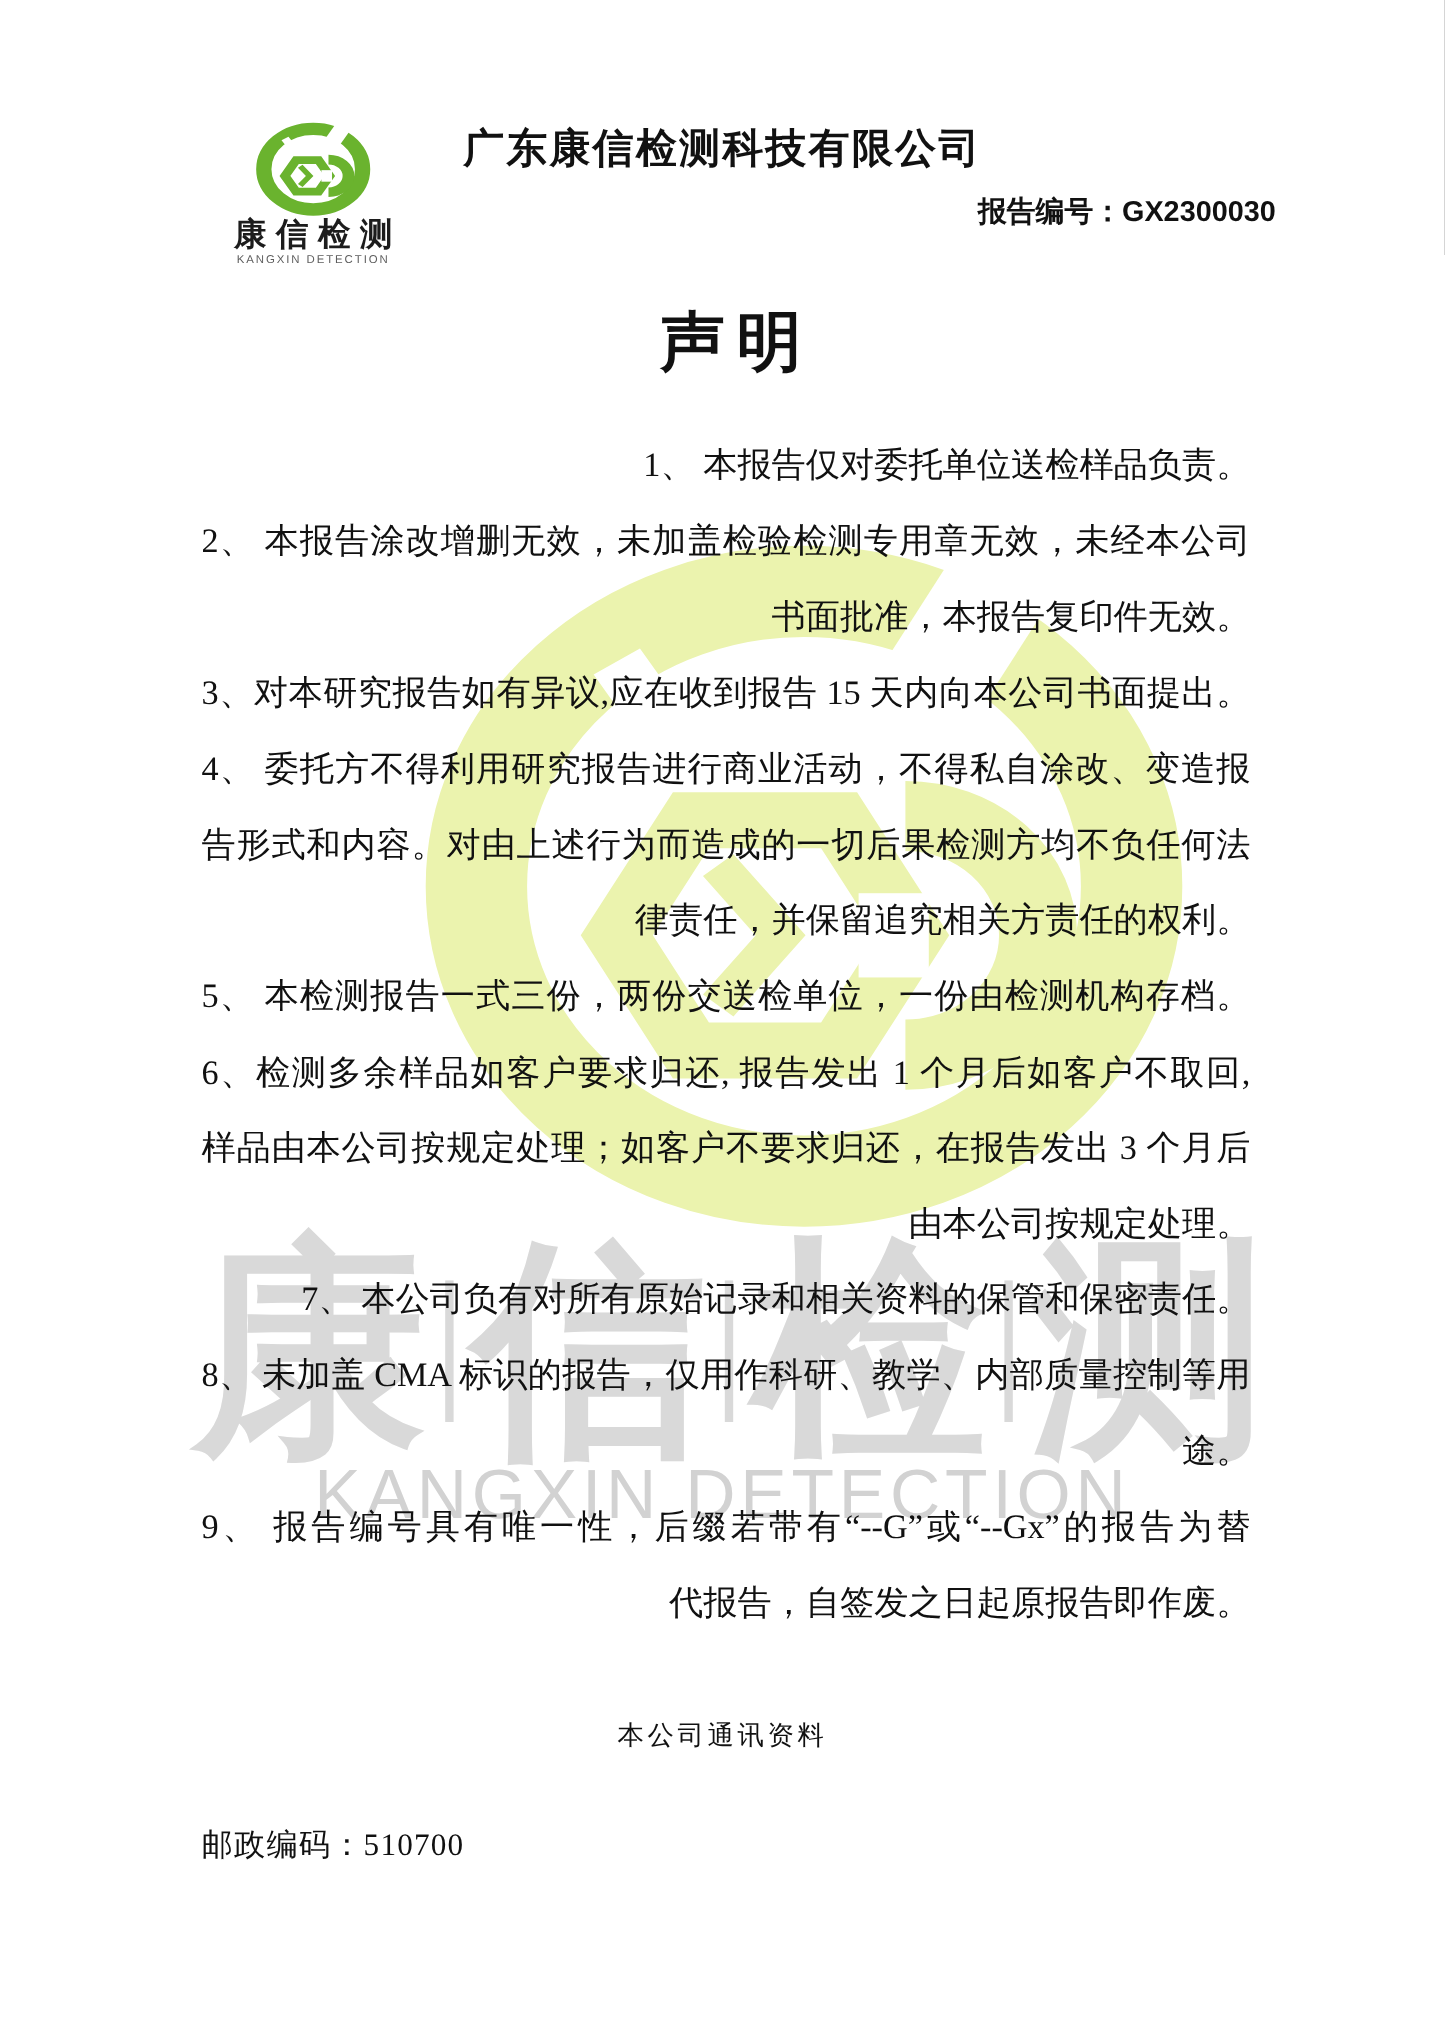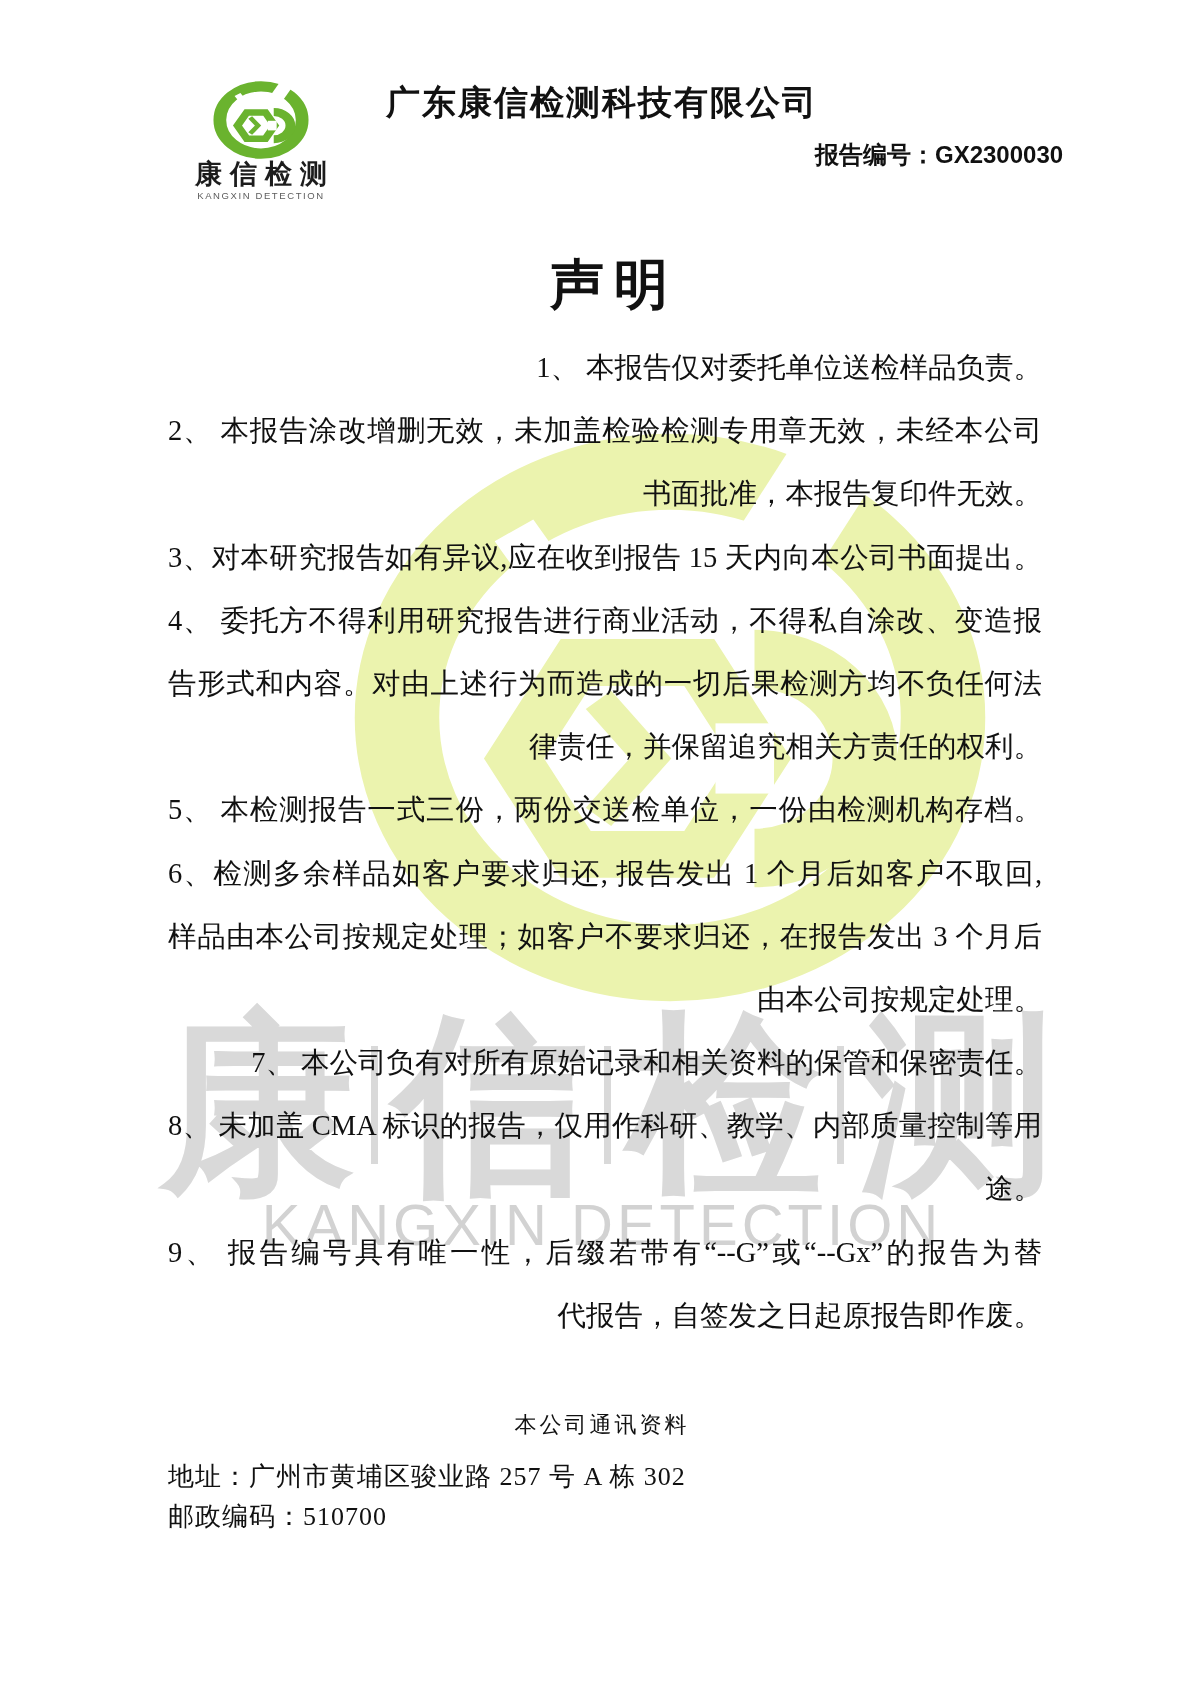--- a/index.html
+++ b/index.html
@@ -5,21 +5,21 @@
   html,body{margin:0;padding:0;background:#888;}
   .page{
     position:relative;
     width:1204px;height:1701px;
     margin:0 auto;
     background:#fff;
     overflow:hidden;
     font-family:"Liberation Serif","DejaVu Serif",serif;
     color:#111;
   }
-  .abs{position:absolute;}
+  .abs{position:absolute;margin-top:21px;}
 
   
   .wm{z-index:0;}
   .wm-logo{left:345px;top:425px;width:650px;height:585px;}
   .wm-logo svg{width:100%;height:100%;}
   .wm-cn{
     left:160px;top:1012px;width:895px;height:185px;
     display:flex;justify-content:space-between;align-items:center;
     font-family:"Liberation Sans","DejaVu Sans",sans-serif;
     font-weight:bold;font-size:195px;line-height:1;
@@ -153,22 +153,19 @@
       <div class="line">由本公司按规定处理。</div>
       <div class="line">7、 本公司负有对所有原始记录和相关资料的保管和保密责任。</div>
       <div class="line j">8、 未加盖 CMA 标识的报告，仅用作科研、教学、内部质量控制等用</div>
       <div class="line">途。</div>
       <div class="line j">9、 报告编号具有唯一性，后缀若带有“--G”或“--Gx”的报告为替</div>
       <div class="line">代报告，自签发之日起原报告即作废。</div>
     </div>
 
   <div class="abs content footer-heading">本公司通讯资料</div>
 
-  <div class="abs content foot-line addr">
-    <span>地址：</span><span>广州市黄埔区骏业路 257 号 A 栋 302</span>
-  </div>
 
   <div class="abs content foot-line postal">
     <span>邮政编码：</span><span>510700</span>
   </div>
 
 
 </div>
 
 </body></html>

